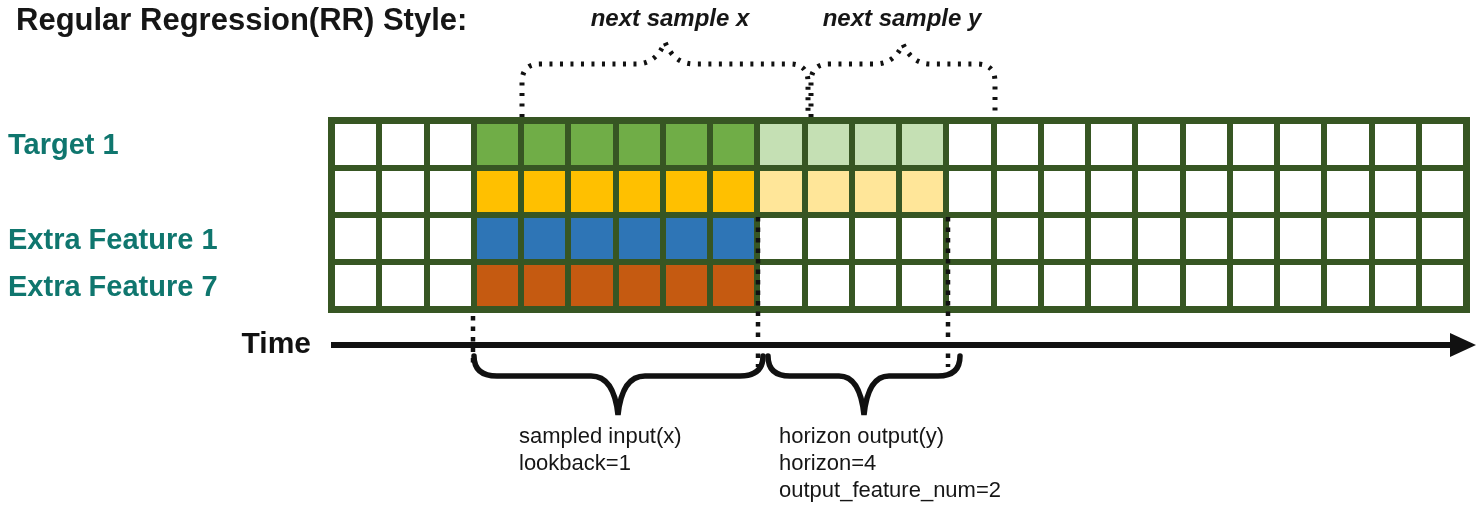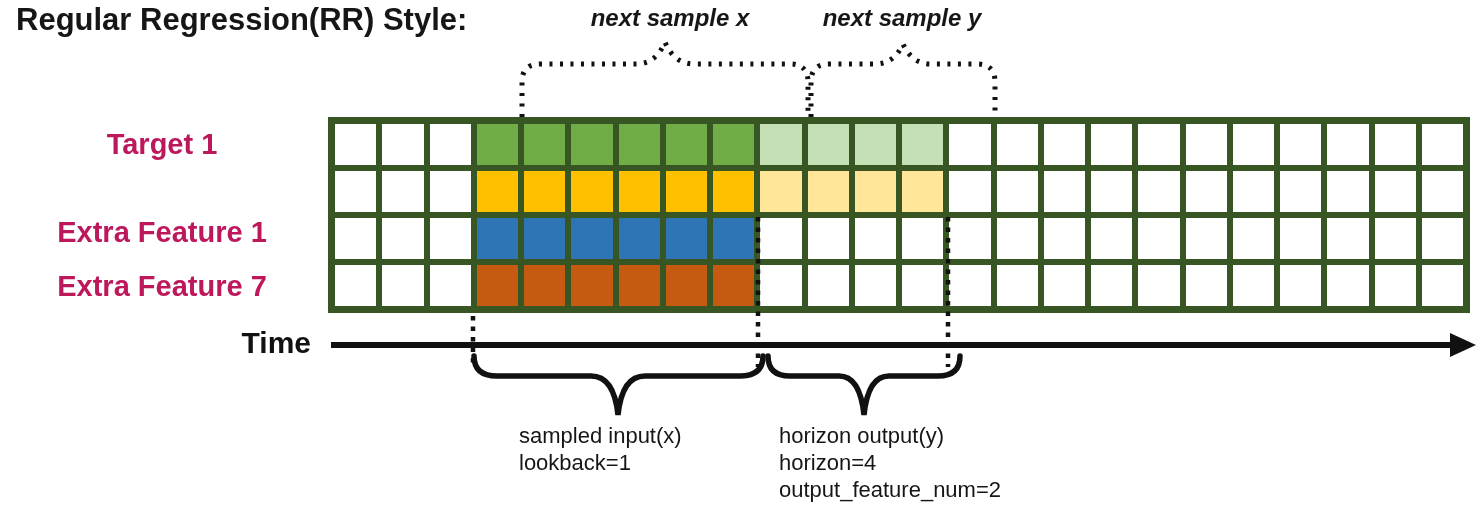--- a/index.html
+++ b/index.html
@@ -34,26 +34,26 @@
     display: grid;
     grid-template-columns: repeat(24, 1fr);
     grid-template-rows: repeat(4, 1fr);
     gap: 6px; padding: 7px;
     box-sizing: border-box;
   }
   .cell { width: 100%; height: 100%; }
 
   .row-label {
     position: absolute; left: 0; width: 308px; height: 40px;
-    text-align: center; font-size: 29px; font-weight: bold;
-    color: #be185d; line-height: 40px; white-space: nowrap;
+    text-align: left; font-size: 29px; font-weight: bold;
+    color: #0f766e; line-height: 40px; white-space: nowrap;
   }
   .rl-0 { top: 124px; }
   .rl-1 { top: 171px; }
-  .rl-2 { top: 212px; }
+  .rl-2 { top: 219px; }
   .rl-3 { top: 266px; }
 
   .time-label {
     position: absolute; left: 0px; top: 326px; width: 303px;
     text-align: right; font-size: 30px; font-weight: bold; color: #111;
   }
 
   .annotation {
     position: absolute; top: 422px;
     font-size: 22px; line-height: 27px; font-weight: 500;

